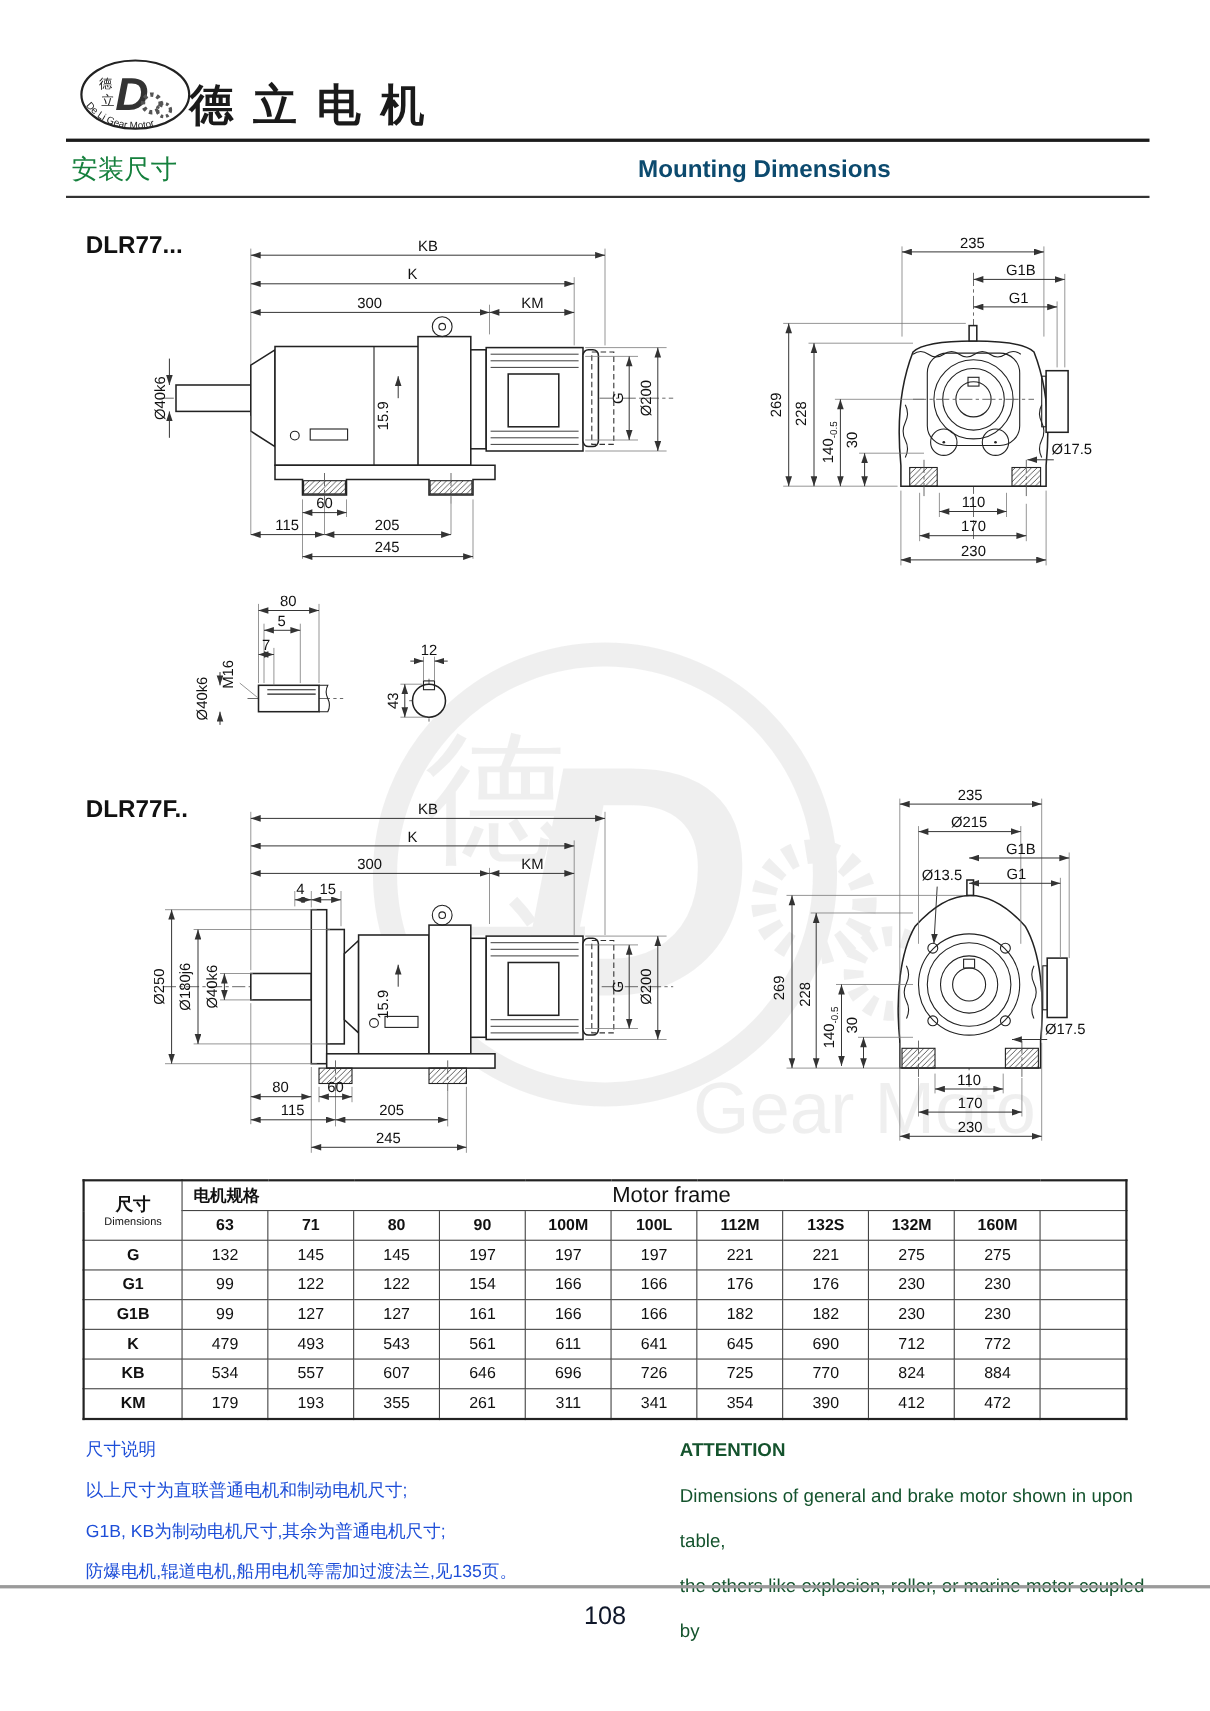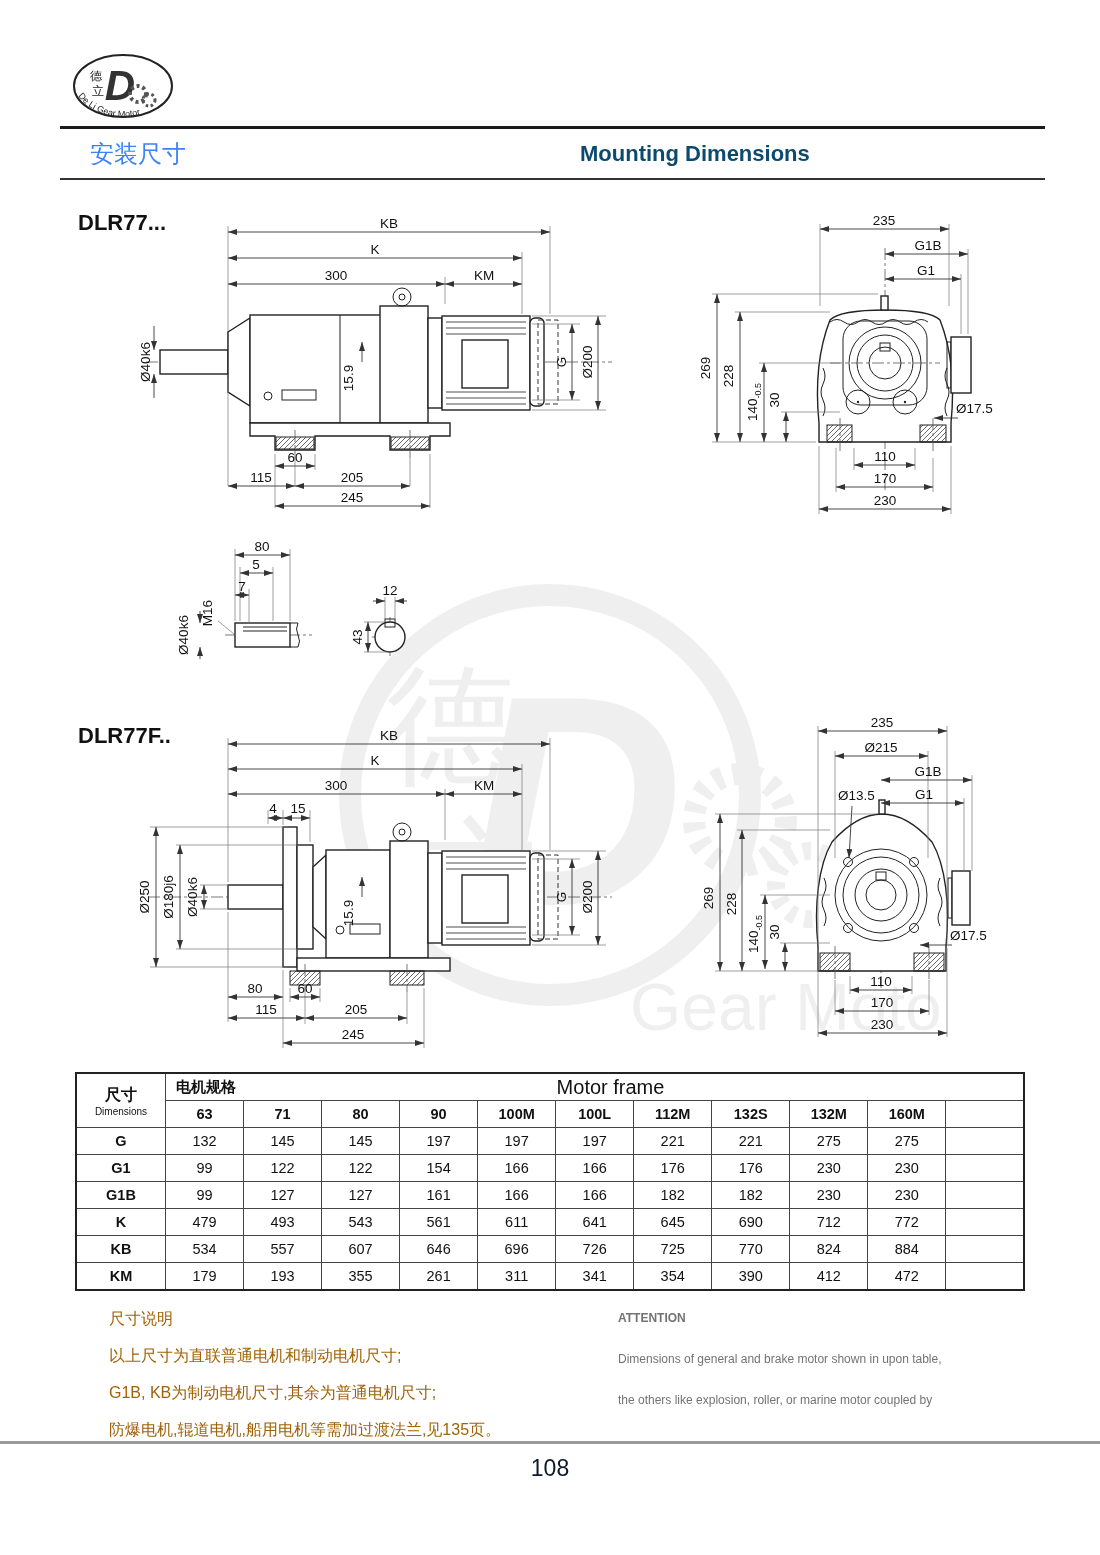--- a/index.html
+++ b/index.html
@@ -3,21 +3,21 @@
 <meta charset="utf-8">
 <style>
   html,body{margin:0;padding:0;background:#fff;}
   #page{position:relative;width:1100px;height:1555px;background:#fff;overflow:hidden;
         font-family:"Liberation Sans",sans-serif;color:#111;}
   .abs{position:absolute;}
   
   #brand{left:172px;top:68px;font-family:"DejaVu Serif",serif;font-weight:bold;
          font-size:40px;letter-spacing:18px;color:#1a1a1a;}
   #rule-top{left:60px;top:126px;width:985px;height:0;border-top:3px solid #1b1b1b;}
-  #title-cn{left:90px;top:138px;font-size:24px;color:#3b82f6;}
+  #title-cn{left:65px;top:138px;font-size:24px;color:#15803d;}
   #title-en{left:580px;top:141px;font-size:22px;font-weight:bold;color:#0c4a6e;}
   #rule-title{left:60px;top:178px;width:985px;height:0;border-top:2px solid #333;}
   .model-label{font-size:22px;font-weight:bold;color:#111;}
   
   svg text{font-family:"Liberation Sans",sans-serif;}
   .dt{font-size:13.5px;fill:#111;}
   .tol{font-size:9px;}
   .out{stroke:#222;stroke-width:1.4;fill:#fff;}
   .out2{stroke:#222;stroke-width:1;fill:none;}
   .fin{stroke:#222;stroke-width:.8;}
@@ -37,22 +37,22 @@
   table.dims thead th{font-weight:bold;}
   th.dimcol{width:88px;margin-left:46px;}
   th.endcol,td.endcol{width:56px;}
   .dimcol .cn{font-size:16px;font-weight:bold;}
   .dimcol .en{font-size:10px;font-weight:normal;}
   th.framehead{position:relative;height:28px;}
   th.framehead .spec-cn{position:absolute;left:10px;top:4px;font-size:15px;}
   th.framehead .frame-en{font-weight:normal;font-size:20px;margin-left:32px;}
   tbody th{font-weight:bold;font-size:15px;}
   
-  .note-cn{font-size:16px;color:#a16207;line-height:37px;margin-left:31px;}
-  .note-en{font-size:12px;color:#737373;line-height:41px;}
+  .note-cn{font-size:16px;color:#1d4ed8;line-height:37px;}
+  .note-en{font-size:17px;color:#14532d;line-height:41px;}
   .note-en .att{font-weight:bold;}
   #rule-bottom{left:0;top:1441px;width:1100px;height:0;border-top:3px solid #9a9a9a;}
   #pageno{left:0;top:1455px;width:1100px;text-align:center;font-size:23px;color:#0f172a;}
 </style>
 </head>
 <body>
 
 <svg style="position:absolute;width:0;height:0" aria-hidden="true">
   <defs>
     <marker id="ae" markerWidth="10" markerHeight="8" refX="9" refY="3" orient="auto" markerUnits="userSpaceOnUse">
@@ -84,20 +84,21 @@
   <svg class="abs" style="left:70px;top:50px" width="110" height="76" viewBox="0 0 110 76">
     <ellipse cx="53" cy="36" rx="49" ry="31" fill="none" stroke="#222" stroke-width="2"></ellipse>
     <text x="50" y="50" font-size="42" font-family="DejaVu Serif,serif" font-weight="bold" font-style="italic" fill="#333" text-anchor="middle">D</text>
     <circle cx="68" cy="44" r="8" fill="none" stroke="#555" stroke-width="4" stroke-dasharray="3 3"></circle>
     <circle cx="79" cy="50" r="6" fill="none" stroke="#555" stroke-width="3" stroke-dasharray="2.5 2.5"></circle>
     <text x="20" y="30" font-size="12" fill="#222">德</text>
     <text x="22" y="45" font-size="12" fill="#222">立</text>
     <path id="lgarc" d="M8,46 C30,74 76,74 98,46" fill="none" stroke="none"></path>
     <text font-size="9" fill="#222"><textPath href="#lgarc">De Li Gear Motor</textPath></text>
   </svg>
+  <div class="abs" id="brand">德立电机</div>
   <div class="abs" id="rule-top"></div>
   <div class="abs" id="title-cn">安装尺寸</div>
   <div class="abs" id="title-en">Mounting Dimensions</div>
   <div class="abs" id="rule-title"></div>
 
   <div class="abs model-label" style="left:78px;top:210px">DLR77...</div>
 
   <svg class="abs" style="left:140px;top:218px" width="480" height="300" viewBox="0 0 480 300">
     <g>
       <line class="ext" x1="88" y1="8" x2="88" y2="132"></line>

